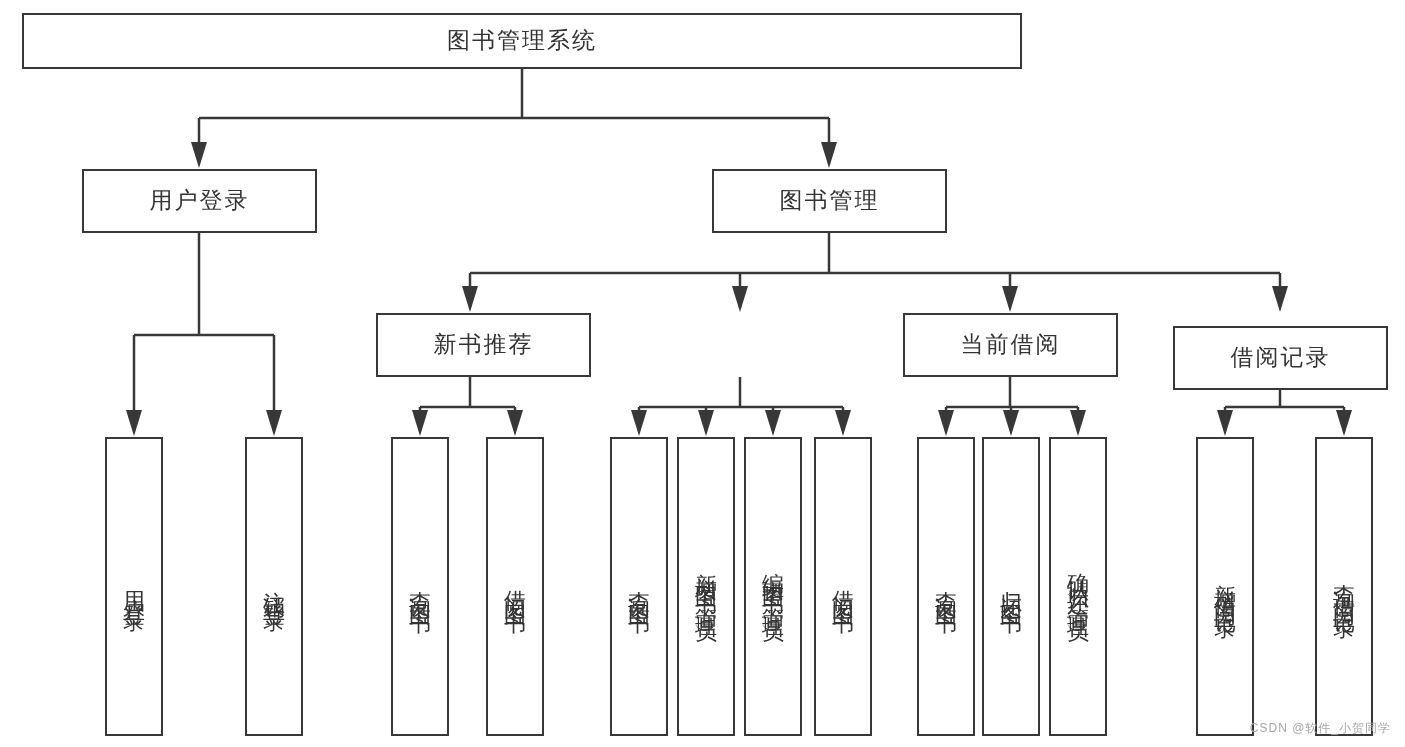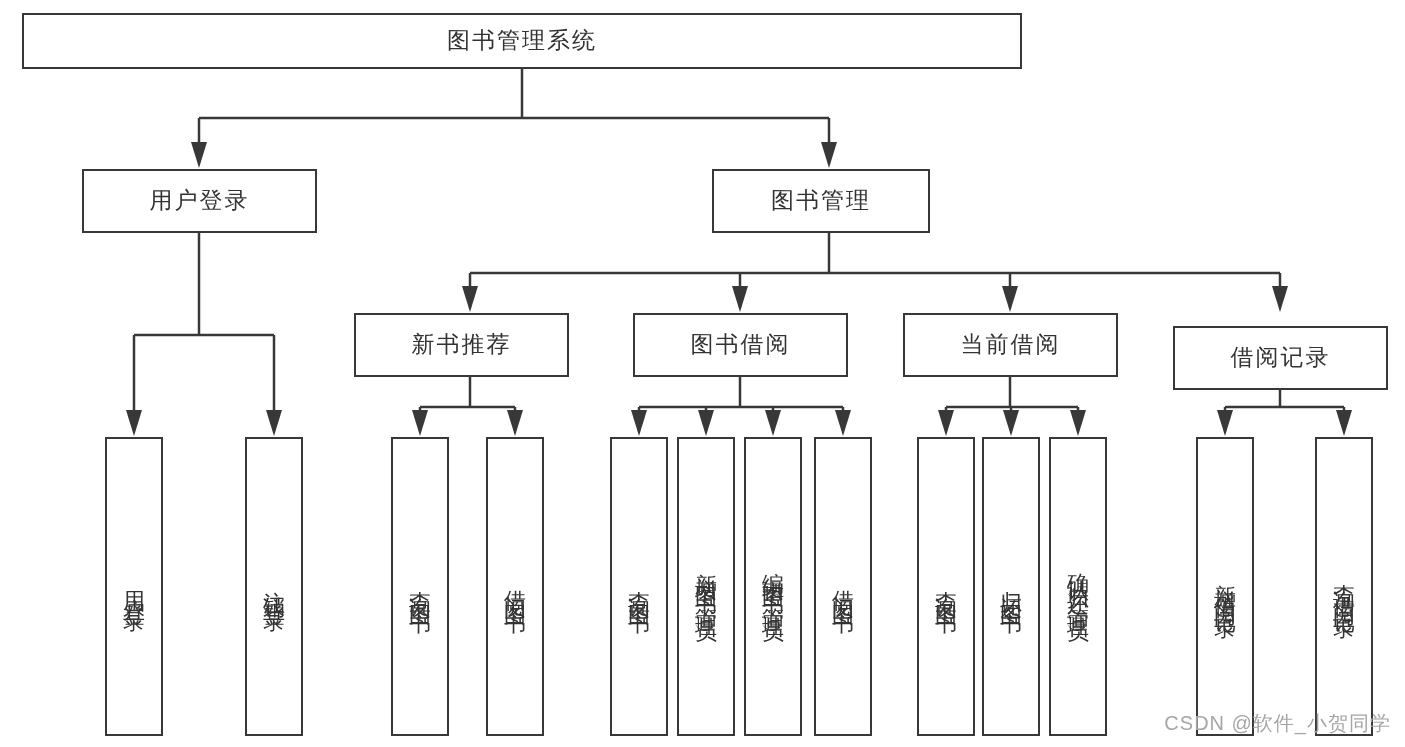--- a/index.html
+++ b/index.html
@@ -36,21 +36,21 @@
     writing-mode: vertical-rl;
     text-orientation: mixed;
     letter-spacing: 7px;
     font-size: 22px;
     line-height: 1;
   }
   .watermark {
     position: absolute;
     right: 14px;
     bottom: 10px;
-    font-size: 20px;
+    font-size: 12px;
     letter-spacing: 1px;
     color: #a6a6a6;
     z-index: 5;
     white-space: nowrap;
   }
 </style>
 </head>
 <body>
 
 <div class="canvas">
@@ -128,29 +128,26 @@
     </g>
   </svg>
 
   <div class="node" style="left:22px; top:13px; width:1000px; height:56px;">
     <span>图书管理系统</span>
   </div>
 
   <div class="node" style="left:82px; top:169px; width:235px; height:64px;">
     <span>用户登录</span>
   </div>
-  <div class="node" style="left:712px; top:169px; width:218px; height:64px;">
+  <div class="node" style="left:712px; top:169px; width:235px; height:64px;">
     <span>图书管理</span>
   </div>
 
-  <div class="node" style="left:354px; top:313px; width:215px; height:64px;">
+  <div class="node" style="left:376px; top:313px; width:215px; height:64px;">
     <span>新书推荐</span>
-  </div>
-  <div class="node" style="left:633px; top:313px; width:215px; height:64px;">
-    <span>图书借阅</span>
   </div>
   <div class="node" style="left:903px; top:313px; width:215px; height:64px;justify-content:center;">
     <span>当前借阅</span>
   </div>
   <div class="node" style="left:1173px; top:326px; width:215px; height:64px;">
     <span>借阅记录</span>
   </div>
 
   <div class="node leaf" style="left:105px; top:437px; width:58px; height:299px;">
     <span>用户登录</span>

